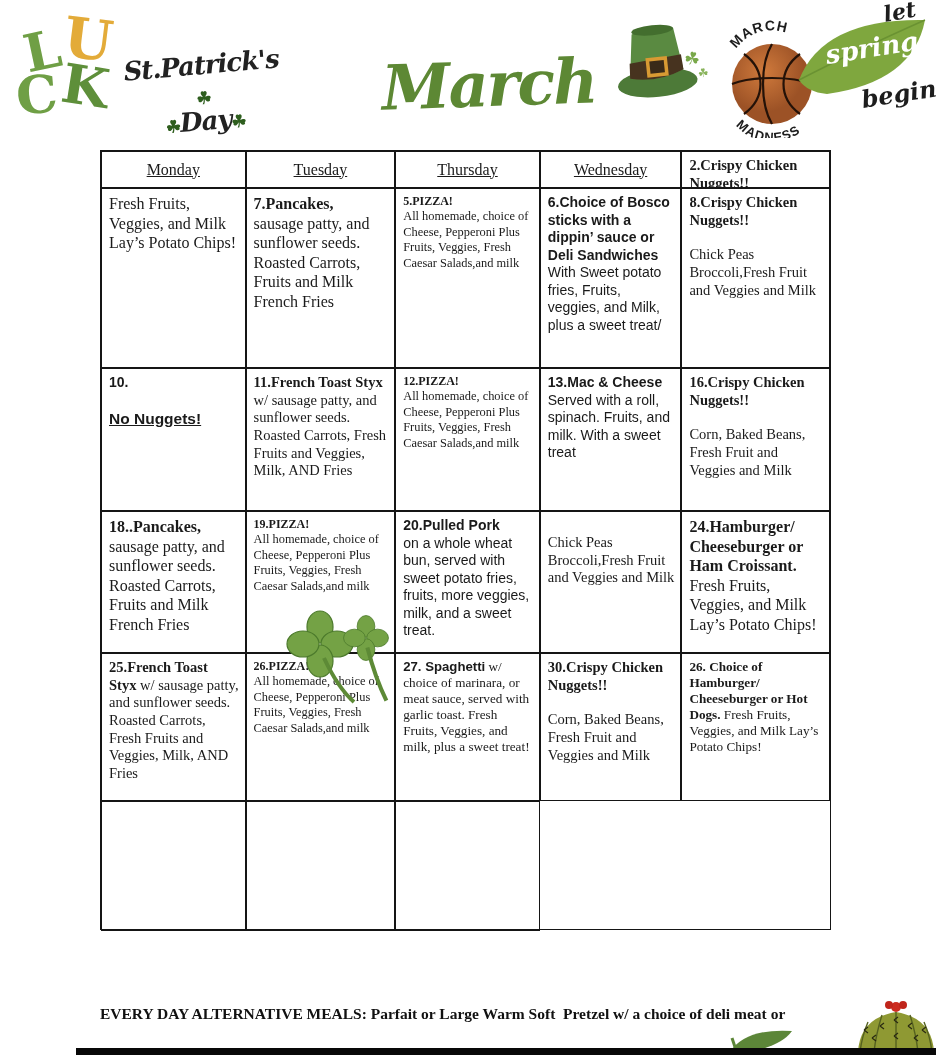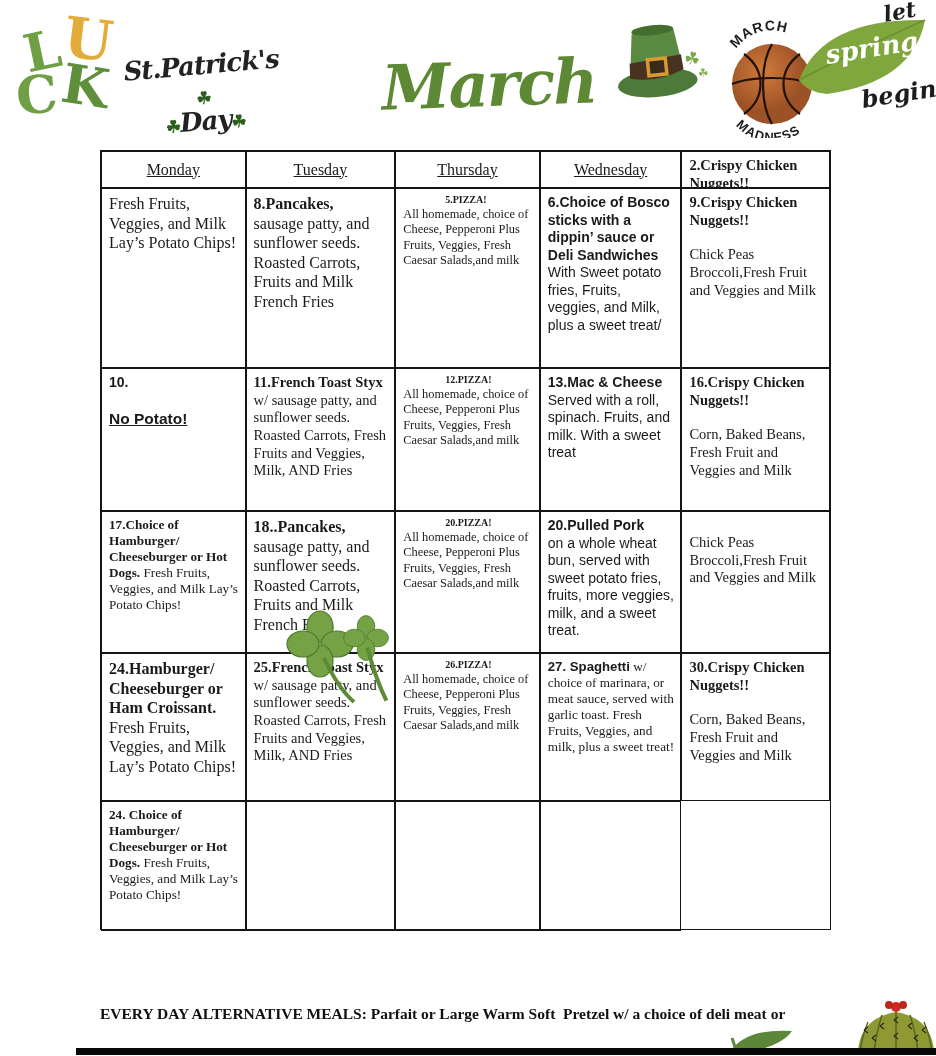--- a/index.html
+++ b/index.html
@@ -48,21 +48,21 @@
   .day-label{text-decoration:underline;}
   .menu-cell{padding:5px 6px 22px 7px;line-height:1.22;font-size:14.5px;}
   .cell-title{font-weight:bold;display:block;}
   .cell-title.inline{display:inline;}
   .cell-gap{height:17px;}
   .font-sans{font-family:"Liberation Sans",sans-serif;font-size:14px;line-height:1.25;}
   .tf-sans{font-family:"Liberation Sans",sans-serif;}
   .size-large{font-size:16px;}
   .size-med{font-size:13.2px;}
   .size-small{font-size:12.4px;line-height:1.26;}
-  .size-small .cell-title{font-size:10px;margin-left:42px;}
+  .size-small .cell-title{font-size:12px;}
   .body-underline{font-weight:bold;text-decoration:underline;font-size:15.5px;}
 
   
   .footer-block{position:absolute;left:100px;width:748px;font-weight:bold;
       font-size:15.5px;line-height:28px;color:#111;white-space:pre-wrap;}
   .footer-alt{top:944px;}
   .footer-price{top:1008px;}
 </style>
 </head>
 <body>
@@ -135,40 +135,39 @@
         <span class="day-label">Tuesday</span>
       </div>
       <div class="gcell head-cell">
         <span class="day-label">Thursday</span>
       </div>
       <div class="gcell head-cell">
         <span class="day-label">Wednesday</span>
       </div>
       <div class="gcell menu-cell size-normal"><span class="cell-title">2.Crispy Chicken Nuggets!!</span><div class="cell-gap"></div><span class="cell-body">Corn, Baked Beans, Fresh Fruit and Veggies and Milk</span></div>
       <div class="gcell menu-cell size-large"><span class="cell-body">Fresh Fruits, Veggies, and Milk Lay’s Potato Chips!</span></div>
-      <div class="gcell menu-cell size-large"><span class="cell-title">8.Pancakes,</span><span class="cell-body">sausage patty, and sunflower seeds. Roasted Carrots, Fruits and Milk French Fries</span></div>
+      <div class="gcell menu-cell size-large"><span class="cell-title">7.Pancakes,</span><span class="cell-body">sausage patty, and sunflower seeds. Roasted Carrots, Fruits and Milk French Fries</span></div>
       <div class="gcell menu-cell size-small"><span class="cell-title">5.PIZZA!</span><span class="cell-body">All homemade, choice of Cheese, Pepperoni Plus Fruits, Veggies, Fresh Caesar Salads,and milk</span></div>
       <div class="gcell menu-cell font-sans"><span class="cell-title inline">6.Choice of Bosco sticks with a dippin’ sauce or Deli Sandwiches</span> <span class="cell-body">With Sweet potato fries, Fruits, veggies, and Milk, plus a sweet treat/</span></div>
-      <div class="gcell menu-cell size-normal"><span class="cell-title">9.Crispy Chicken Nuggets!!</span><div class="cell-gap"></div><span class="cell-body">Chick Peas Broccoli,Fresh Fruit and Veggies and Milk</span></div>
-      <div class="gcell menu-cell font-sans"><span class="cell-title">10.</span><div class="cell-gap"></div><span class="cell-body body-underline">No Potato!</span></div>
+      <div class="gcell menu-cell size-normal"><span class="cell-title">8.Crispy Chicken Nuggets!!</span><div class="cell-gap"></div><span class="cell-body">Chick Peas Broccoli,Fresh Fruit and Veggies and Milk</span></div>
+      <div class="gcell menu-cell font-sans"><span class="cell-title">10.</span><div class="cell-gap"></div><span class="cell-body body-underline">No Nuggets!</span></div>
       <div class="gcell menu-cell size-normal"><span class="cell-title inline">11.French Toast Styx</span> <span class="cell-body">w/ sausage patty, and sunflower seeds. Roasted Carrots, Fresh Fruits and Veggies, Milk, AND Fries</span></div>
       <div class="gcell menu-cell size-small"><span class="cell-title">12.PIZZA!</span><span class="cell-body">All homemade, choice of Cheese, Pepperoni Plus Fruits, Veggies, Fresh Caesar Salads,and milk</span></div>
       <div class="gcell menu-cell font-sans"><span class="cell-title">13.Mac &amp; Cheese</span><span class="cell-body">Served with a roll, spinach. Fruits, and milk. With a sweet treat</span></div>
       <div class="gcell menu-cell size-normal"><span class="cell-title">16.Crispy Chicken Nuggets!!</span><div class="cell-gap"></div><span class="cell-body">Corn, Baked Beans, Fresh Fruit and Veggies and Milk</span></div>
-      <div class="gcell menu-cell size-med"><span class="cell-title inline">17.Choice of Hamburger/ Cheeseburger or Hot Dogs.</span> <span class="cell-body">Fresh Fruits, Veggies, and Milk Lay’s Potato Chips!</span></div>
       <div class="gcell menu-cell size-large"><span class="cell-title">18..Pancakes,</span><span class="cell-body">sausage patty, and sunflower seeds. Roasted Carrots, Fruits and Milk French Fries</span></div>
-      <div class="gcell menu-cell size-small"><span class="cell-title">20.PIZZA!</span><span class="cell-body">All homemade, choice of Cheese, Pepperoni Plus Fruits, Veggies, Fresh Caesar Salads,and milk</span></div>
+      <div class="gcell menu-cell size-small"><span class="cell-title">19.PIZZA!</span><span class="cell-body">All homemade, choice of Cheese, Pepperoni Plus Fruits, Veggies, Fresh Caesar Salads,and milk</span></div>
       <div class="gcell menu-cell font-sans"><span class="cell-title">20.Pulled Pork</span><span class="cell-body">on a whole wheat bun, served with sweet potato fries, fruits, more veggies, milk, and a sweet treat.</span></div>
       <div class="gcell menu-cell size-normal"><div class="cell-gap"></div><span class="cell-body">Chick Peas Broccoli,Fresh Fruit and Veggies and Milk</span></div>
       <div class="gcell menu-cell size-large"><span class="cell-title">24.Hamburger/ Cheeseburger or Ham Croissant.</span><span class="cell-body">Fresh Fruits, Veggies, and Milk Lay’s Potato Chips!</span></div>
       <div class="gcell menu-cell size-normal"><span class="cell-title inline">25.French Toast Styx</span> <span class="cell-body">w/ sausage patty, and sunflower seeds. Roasted Carrots, Fresh Fruits and Veggies, Milk, AND Fries</span></div>
       <div class="gcell menu-cell size-small"><span class="cell-title">26.PIZZA!</span><span class="cell-body">All homemade, choice of Cheese, Pepperoni Plus Fruits, Veggies, Fresh Caesar Salads,and milk</span></div>
       <div class="gcell menu-cell size-med"><span class="cell-title inline tf-sans">27. Spaghetti</span> <span class="cell-body">w/ choice of marinara, or meat sauce, served with garlic toast. Fresh Fruits, Veggies, and milk, plus a sweet treat!</span></div>
       <div class="gcell menu-cell size-normal"><span class="cell-title">30.Crispy Chicken Nuggets!!</span><div class="cell-gap"></div><span class="cell-body">Corn, Baked Beans, Fresh Fruit and Veggies and Milk</span></div>
-      <div class="gcell menu-cell size-med"><span class="cell-title inline">24. Choice of Hamburger/ Cheeseburger or Hot Dogs.</span> <span class="cell-body">Fresh Fruits, Veggies, and Milk Lay’s Potato Chips!</span></div>
+      <div class="gcell menu-cell size-med"><span class="cell-title inline">26. Choice of Hamburger/ Cheeseburger or Hot Dogs.</span> <span class="cell-body">Fresh Fruits, Veggies, and Milk Lay’s Potato Chips!</span></div>
       <div class="gcell menu-cell"></div>
       <div class="gcell menu-cell"></div>
       <div class="gcell menu-cell"></div>
     </div>
 
   <svg class="deco clovers" viewBox="0 0 120 104">
     <g fill="#74a245" stroke="#4c7a2c" stroke-width="1.2">
       <g transform="translate(44 42)">
         <ellipse cx="0" cy="-17" rx="13" ry="16"></ellipse>
         <ellipse cx="17" cy="0" rx="16" ry="13"></ellipse>

